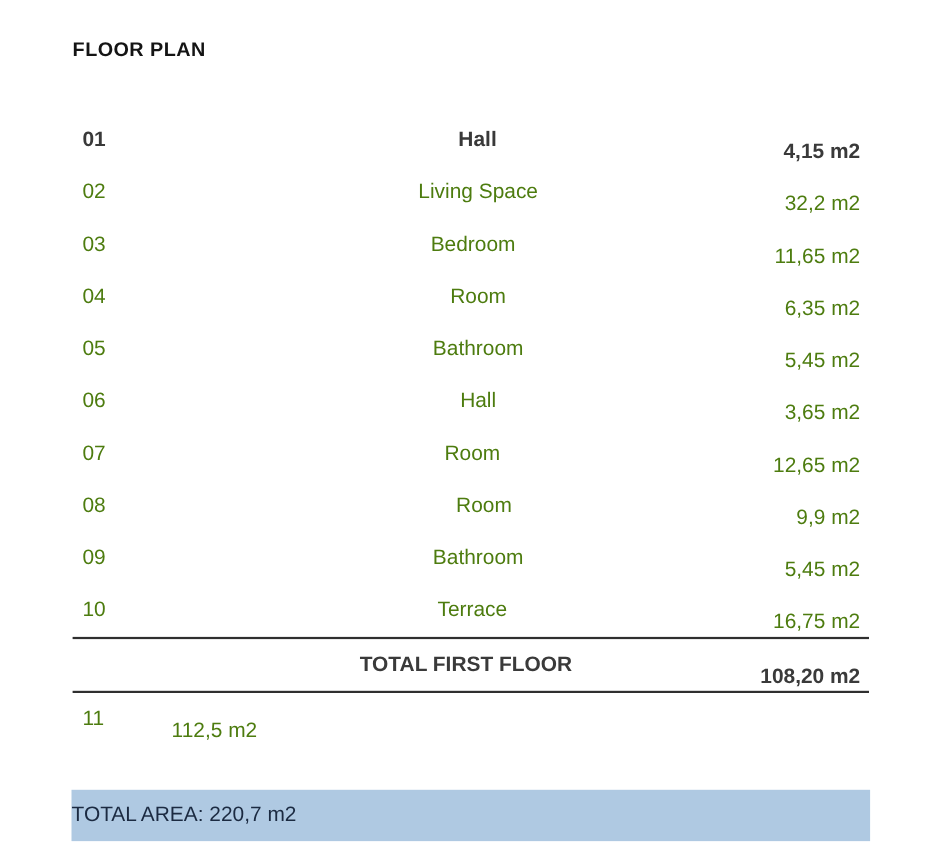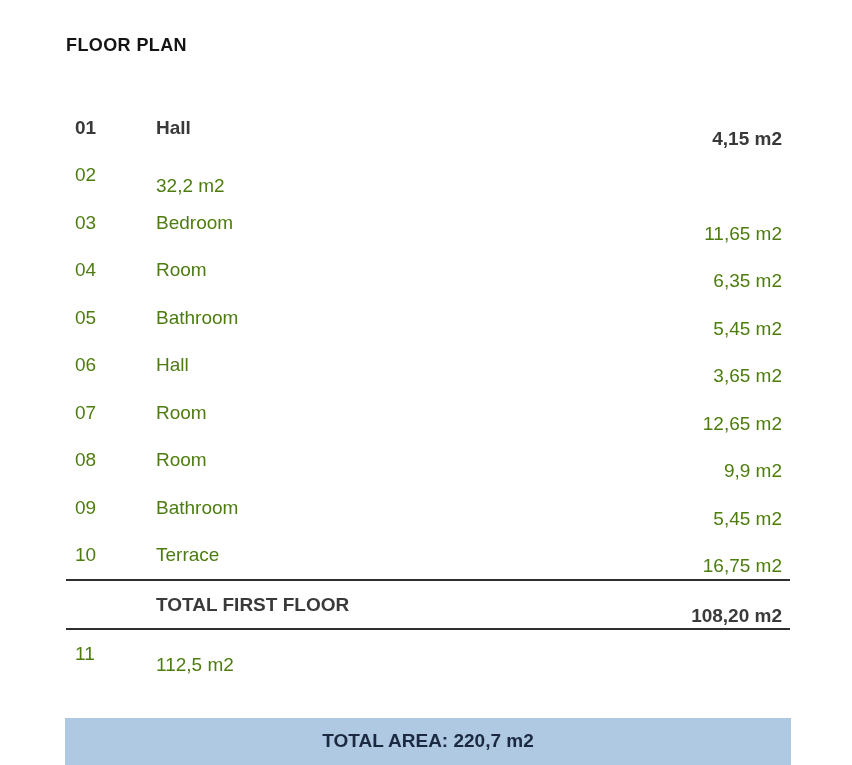--- a/index.html
+++ b/index.html
@@ -35,21 +35,21 @@
     font-size: 19px;
     color: #4d7c0f;
   }
   .row .num {
     width: 81px;
     padding-left: 9px;
     flex: 0 0 auto;
   }
   .row .name {
     flex: 1 1 auto;
-    text-align: left;
+    text-align: center;
   }
   .row .area {
     flex: 0 0 auto;
     text-align: right;
     padding-right: 8px;
     margin-top: 22px;
   }
   .row.emphasis {
     font-weight: 600;
     color: #393939;
@@ -61,43 +61,44 @@
     font-weight: 700;
     color: #3a3a3a;
   }
   .footer-bar {
     margin: 40px 0 0 65px;
     width: 726px;
     height: 47px;
     background: #afc9e2;
     display: flex;
     align-items: center;
-    justify-content: center;
+    justify-content: flex-start;
     font-size: 19px;
-    font-weight: 700;
+    font-weight: 400;
     color: #1b2a41;
   }
 </style>
 </head>
 <body>
 
 <div class="page">
 
   <div class="title">FLOOR PLAN</div>
 
   <div class="table">
 
     <div class="row emphasis">
       <span class="num">01</span>
       <span class="name">Hall</span>
       <span class="area">4,15 m2</span>
     </div>
 
     <div class="row">
       <span class="num">02</span>
+      <span class="name">Living Space</span>
       <span class="area">32,2 m2</span>
     </div>
 
     <div class="row">
       <span class="num">03</span>
       <span class="name">Bedroom</span>
       <span class="area">11,65 m2</span>
     </div>
 
     <div class="row">

